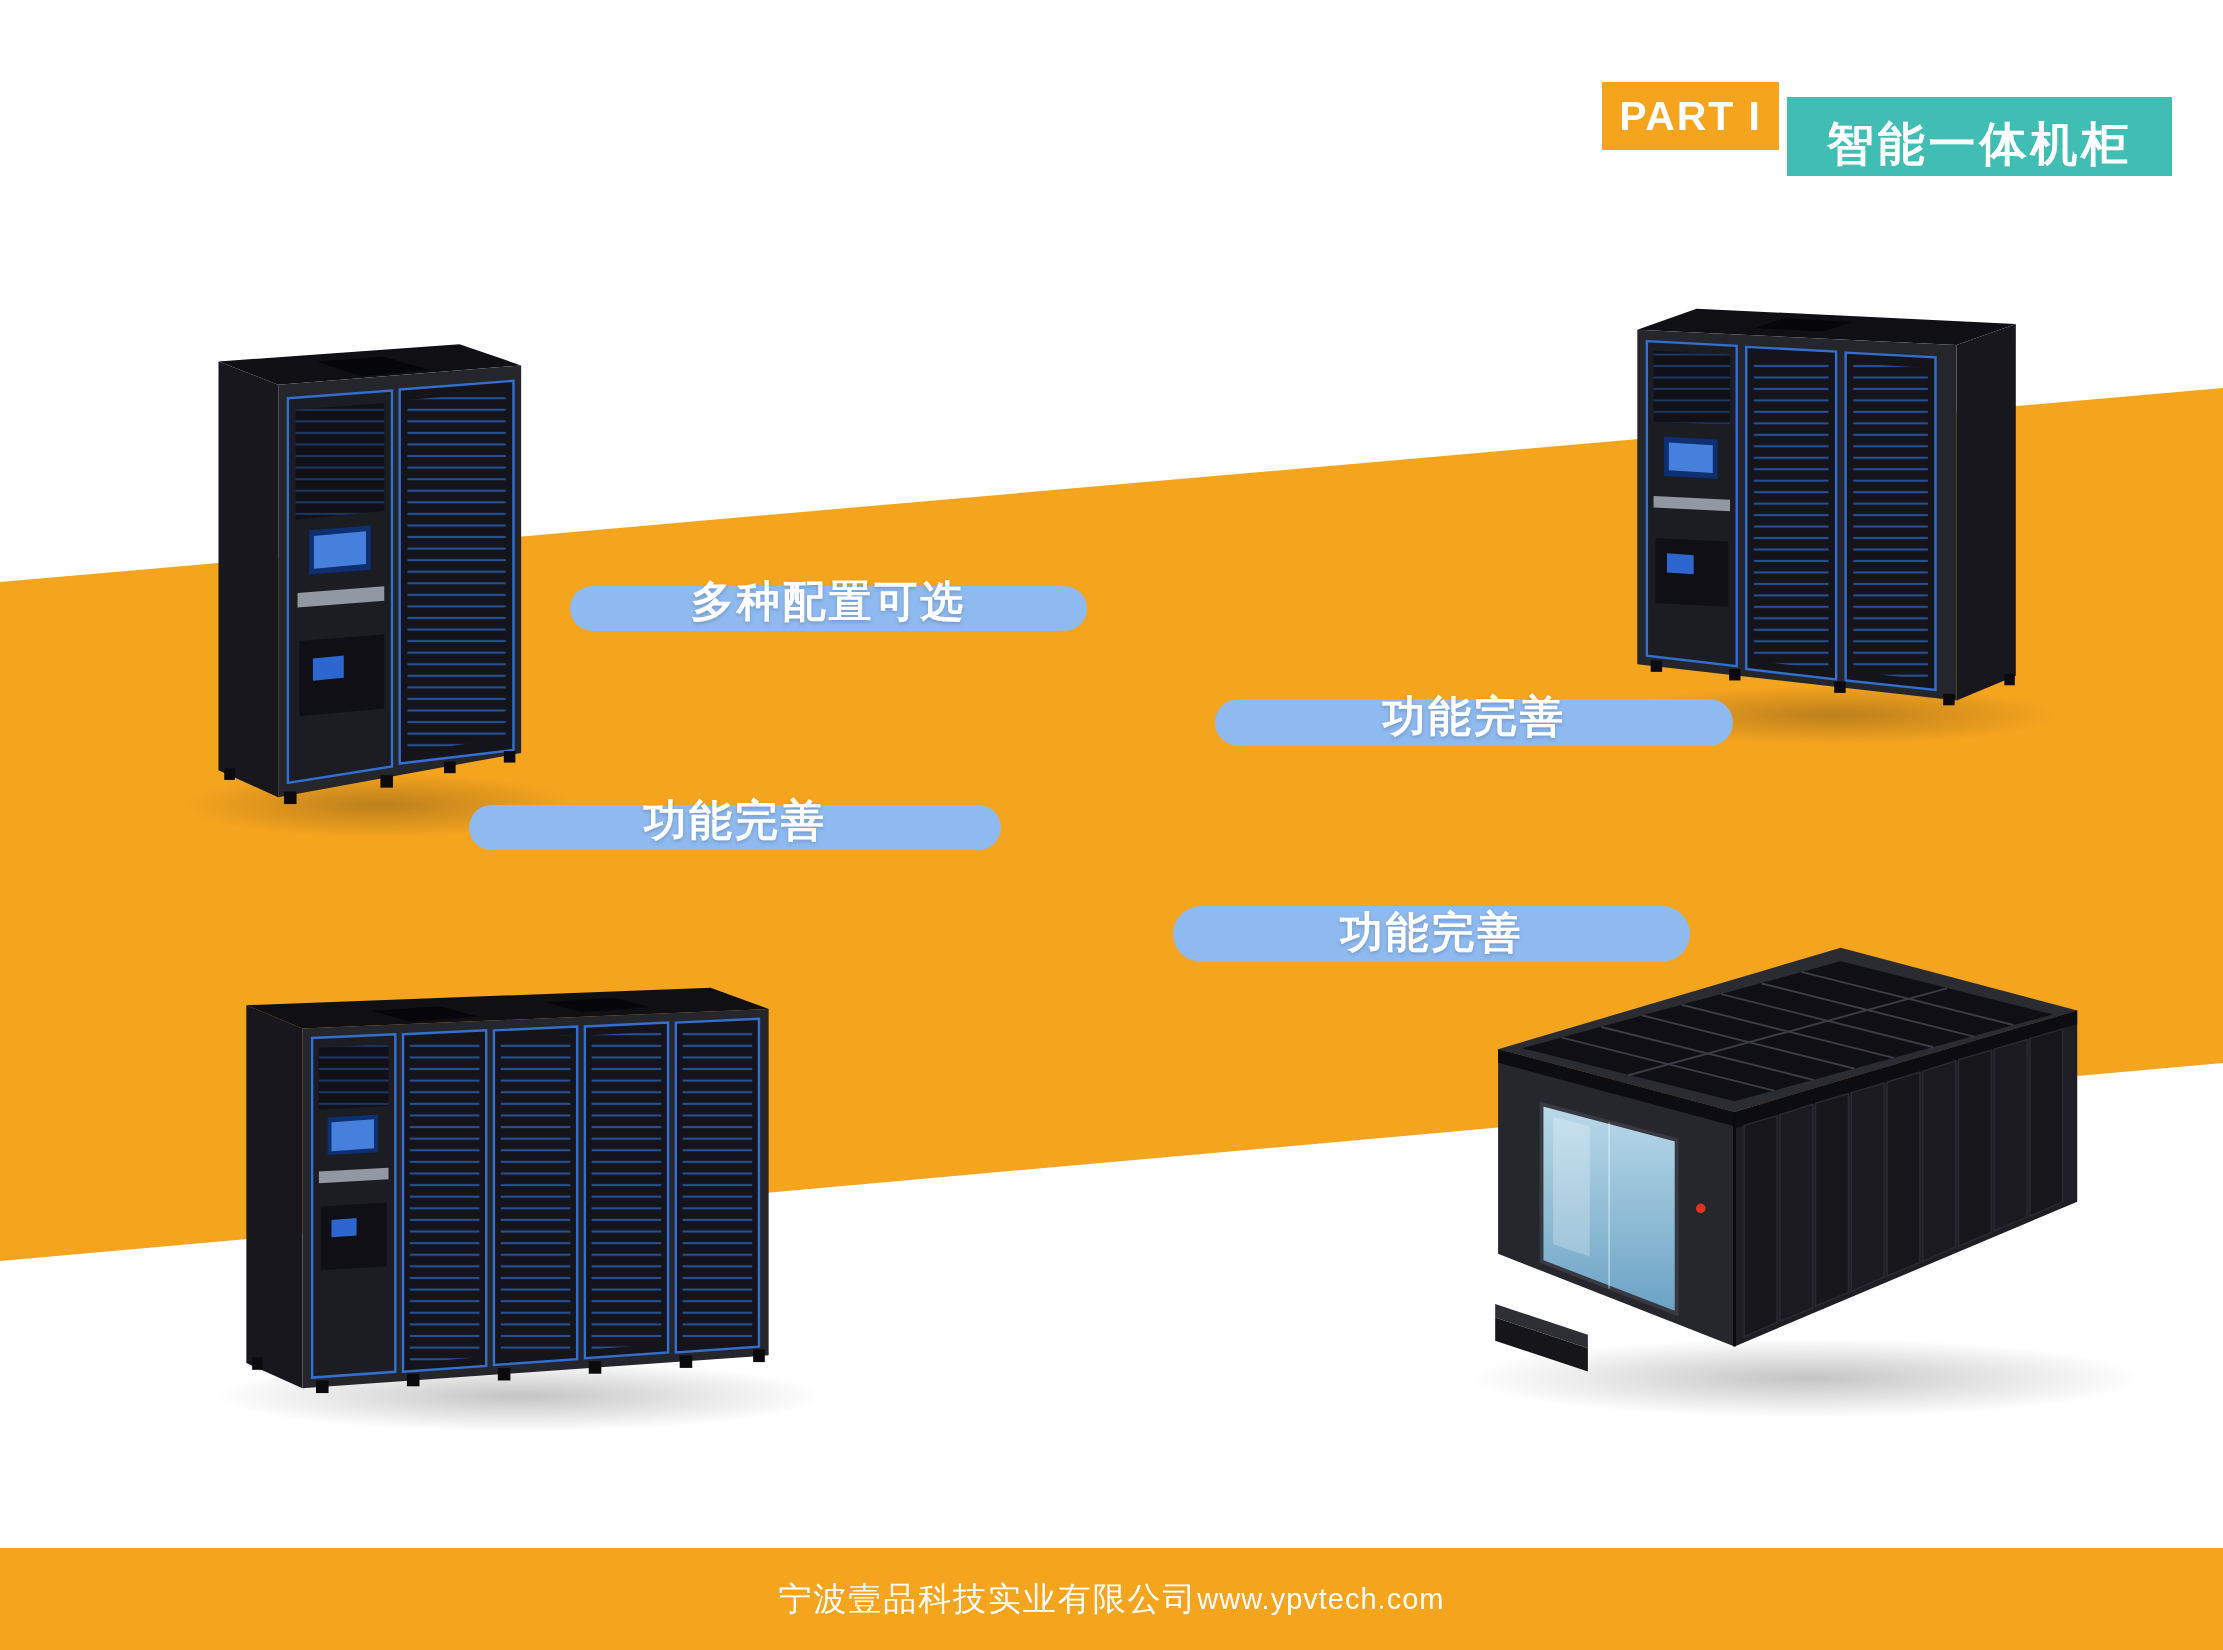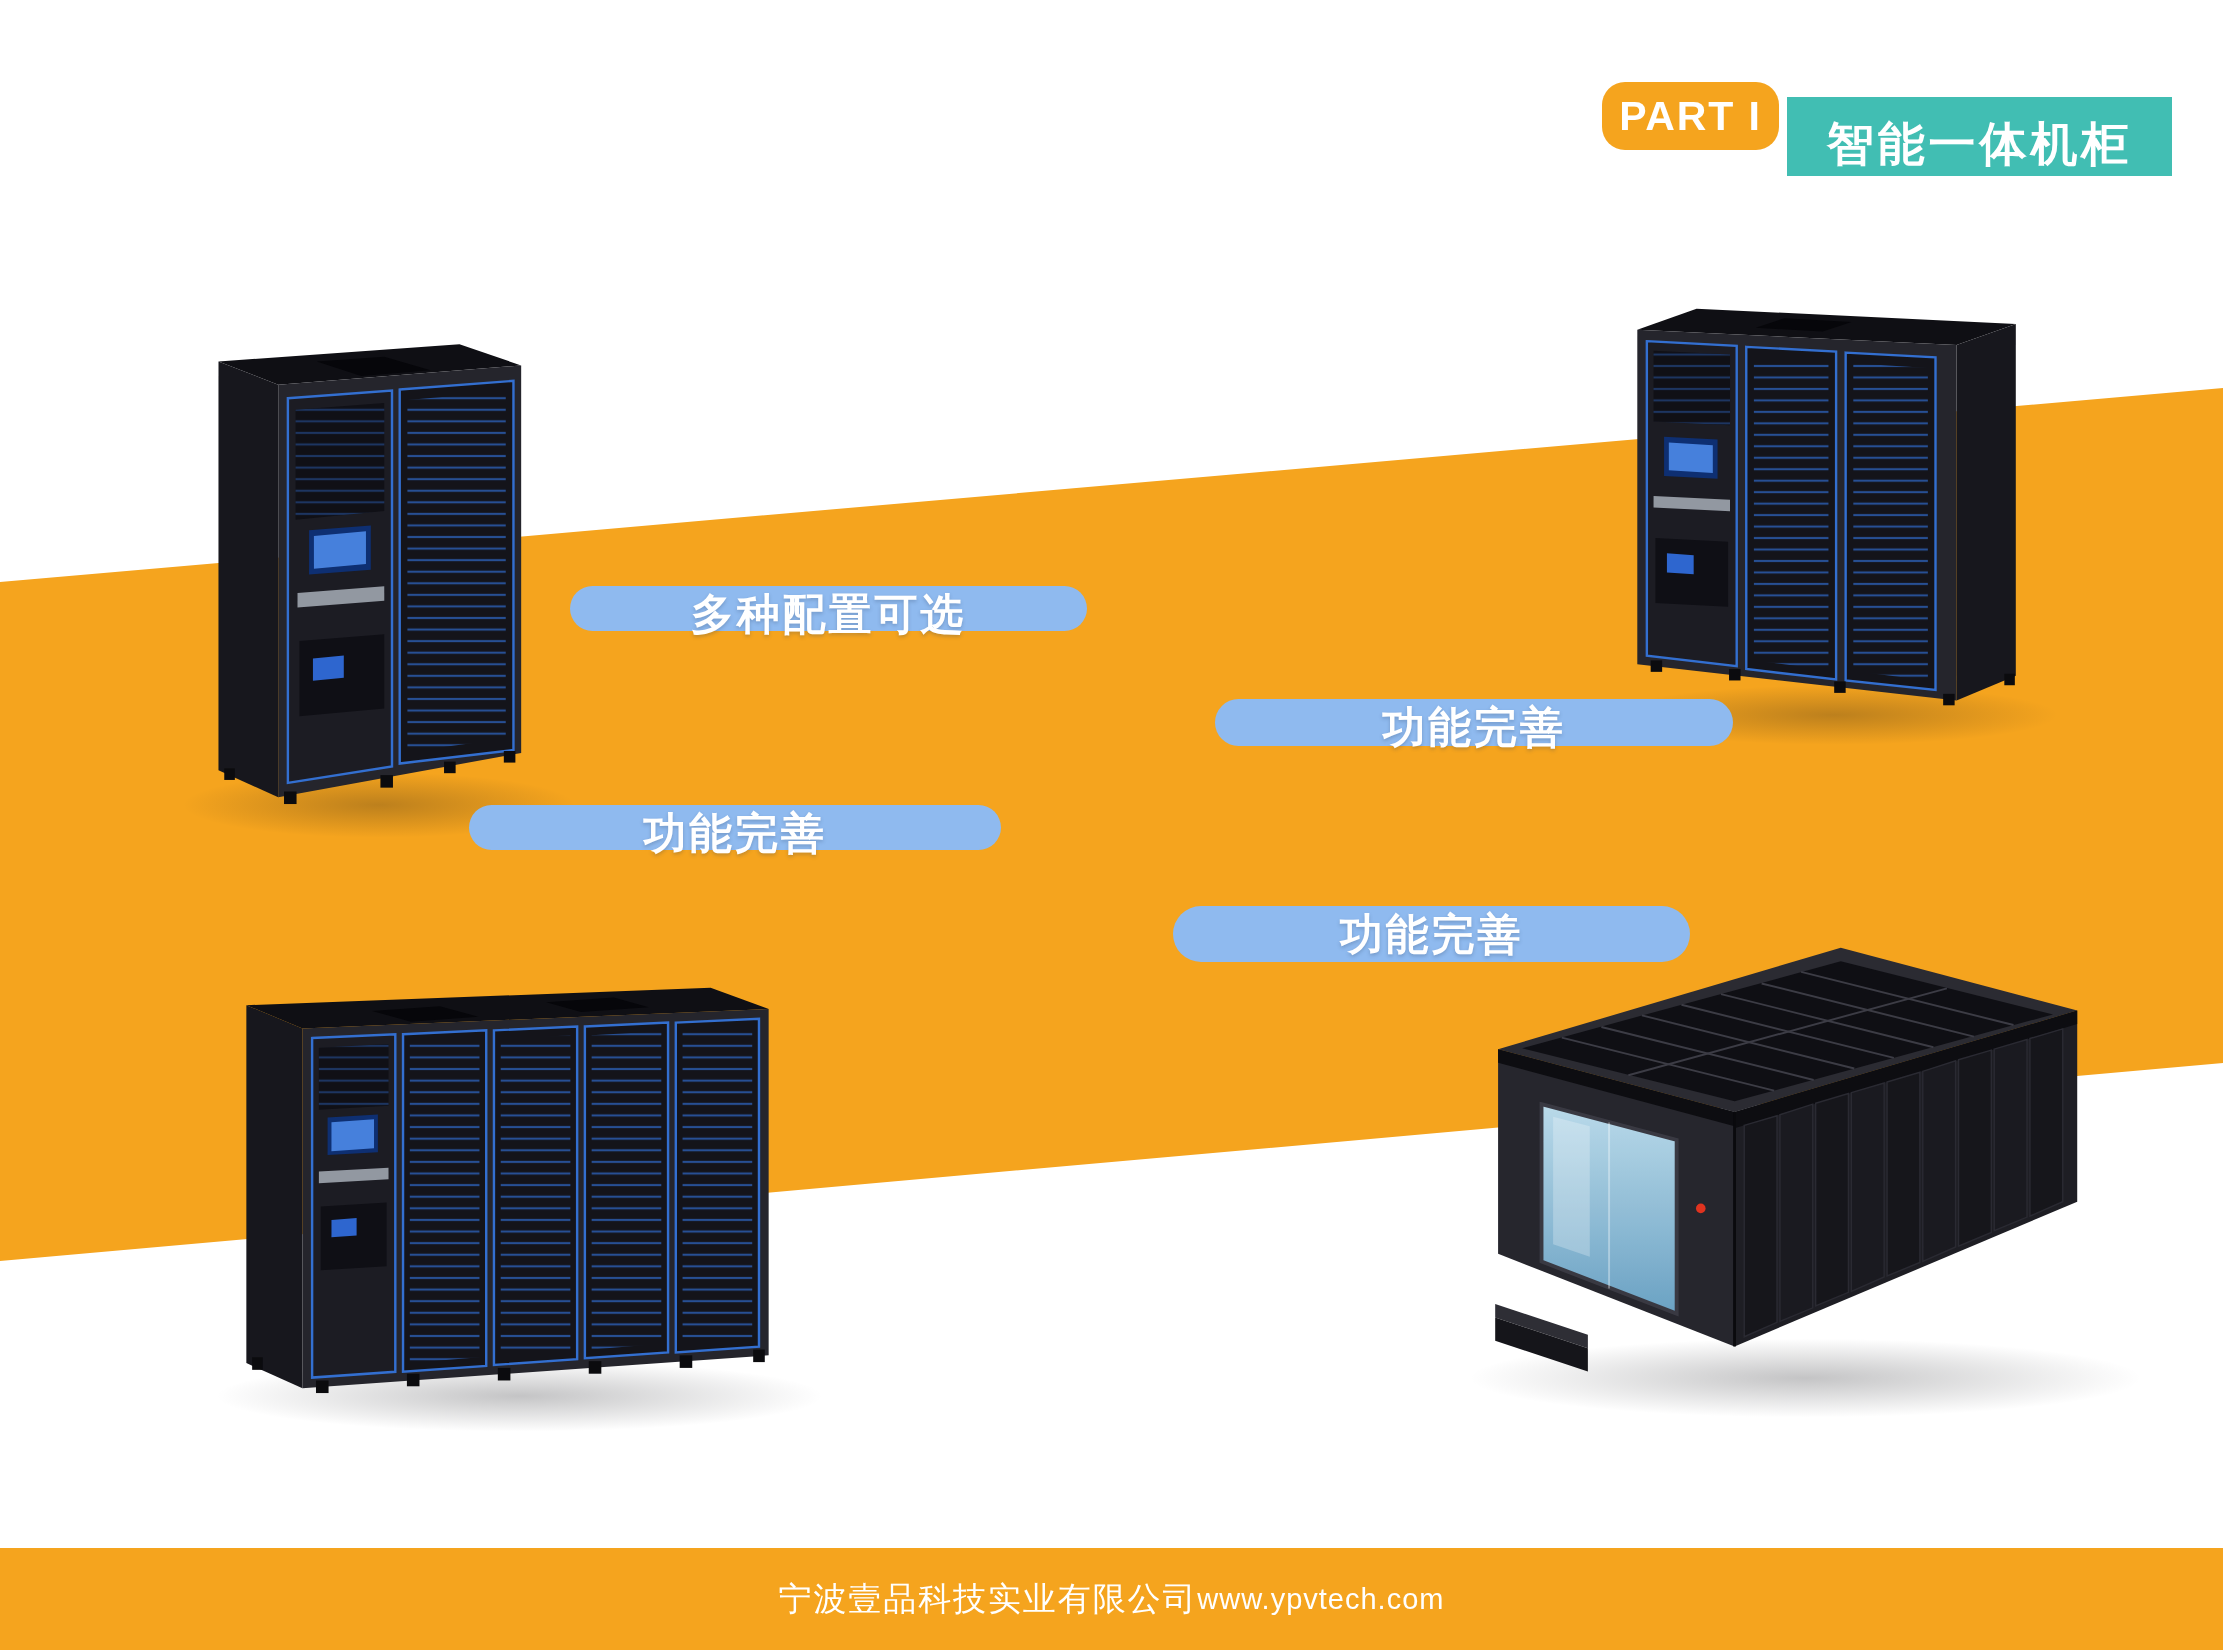--- a/index.html
+++ b/index.html
@@ -10,31 +10,31 @@
   
   .band {
     position:absolute; left:0; top:0; width:2223px; height:1651px;
     background:#F5A41E;
     clip-path:polygon(0px 582px, 2223px 388px, 2223px 1063px, 0px 1261px);
   }
   
   .badge-part {
     position:absolute; left:1602px; top:82px; width:177px; height:68px;
     background:#F5A41E; display:flex; align-items:center; justify-content:center;
-    color:#ffffff; font-weight:bold; font-size:41px; letter-spacing:1.9px;border-radius:23px;
+    color:#ffffff; font-weight:bold; font-size:41px; letter-spacing:1.9px;
   }
   .badge-title {
     position:absolute; left:1787px; top:97px; width:385px; height:79px;
     background:#41BEB3; display:flex; align-items:flex-end; justify-content:center;
     color:#ffffff; font-weight:bold; font-size:47px; letter-spacing:3.9px;
   }
   
   .pill {
     position:absolute; border-radius:969px; background:#8FBAEF;
-    display:flex; align-items:flex-start; justify-content:center;
+    display:flex; align-items:flex-end; justify-content:center;
     color:#ffffff; font-weight:bold; font-size:43px; letter-spacing:2.9px;
     text-shadow:0 1.9px 3.9px rgba(40,60,90,.25); white-space:nowrap; overflow:visible;
   }
   .pill1 { left:570px;  top:586px; width:517px; height:45px; }
   .pill2 { left:1215px; top:699px; width:518px; height:47px; }
   .pill3 { left:469px;  top:805px; width:532px; height:45px; }
   .pill4 { left:1173px; top:906px; width:517px; height:56px; }
   
   .product { position:absolute; }
   .product svg { display:block; width:100%; height:100%; }

